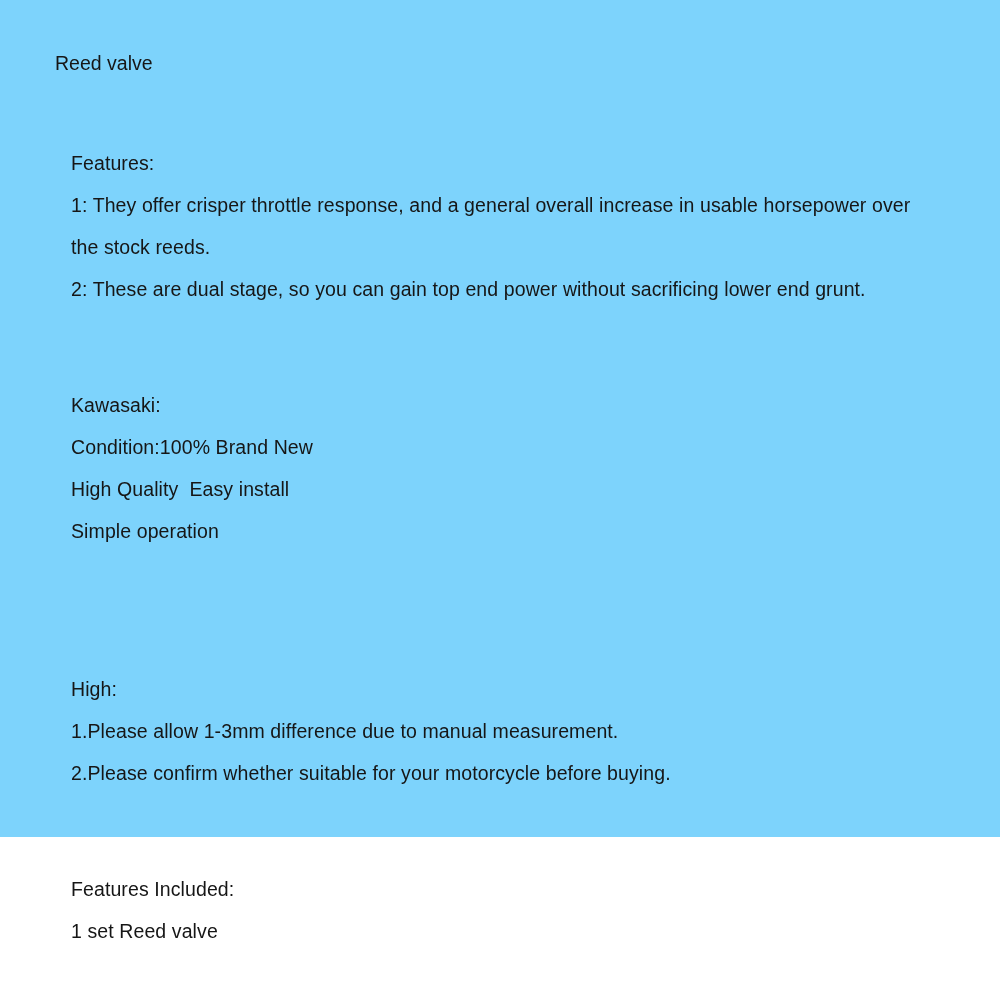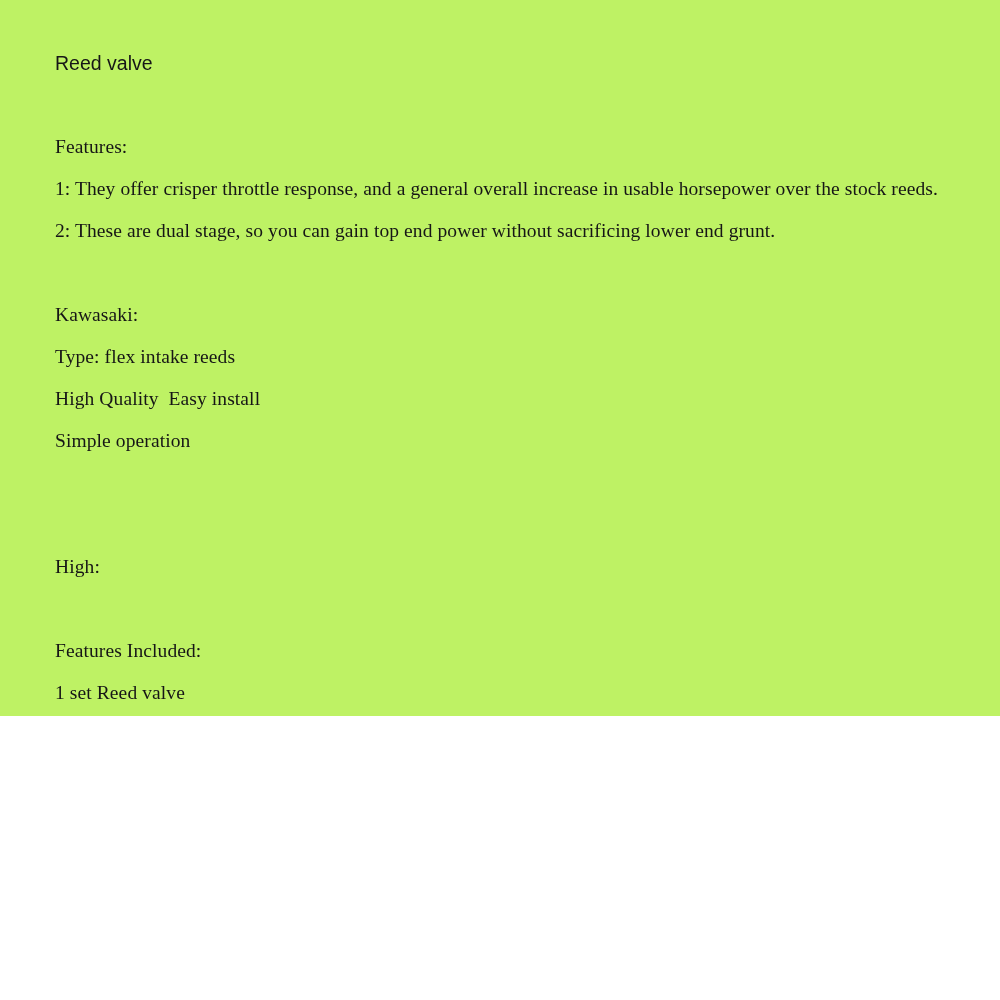--- a/index.html
+++ b/index.html
@@ -9,44 +9,43 @@
   }
   body {
     width: 1000px;
     height: 1000px;
     font-family: "Liberation Sans", sans-serif;
     color: #000000;
     overflow: hidden;
   }
   .page {
     width: 1000px;
-    height: 716px;
+    height: 837px;
     box-sizing: border-box;
     padding: 42px 55px 0 55px;
-    background: #bef264;
+    background: #7dd3fc;
   }
   .line {
     font-size: 19.5px;
     line-height: 42px;
     color: #161616;
     white-space: pre-wrap;
     letter-spacing: 0.1px;
   }
   .title {
     font-size: 19.5px;
     line-height: 42px;
     color: #161616;
   }
   .spacer {
     height: 42px;
   }
   .block {
-    margin: 0;
+    margin: 16px;
     padding: 0;
-    font-family: Liberation Serif, serif;
   }
   .wrap {
     max-width: 900px;
   }
 </style>
 </head>
 <body>
 
 <div class="page">
 
@@ -57,32 +56,34 @@
   <div class="block">
     <div class="line">Features:</div>
     <div class="line wrap">1: They offer crisper throttle response, and a general overall increase in usable horsepower over the stock reeds.</div>
     <div class="line wrap">2: These are dual stage, so you can gain top end power without sacrificing lower end grunt.</div>
   </div>
 
   <div class="spacer"></div>
 
   <div class="block">
     <div class="line">Kawasaki:</div>
-    <div class="line">Type: flex intake reeds</div>
+    <div class="line">Condition:100% Brand New</div>
     <div class="line">High Quality  Easy install</div>
     <div class="line">Simple operation</div>
   </div>
 
   <div class="spacer"></div>
 
 
   <div class="spacer"></div>
 
   <div class="block">
     <div class="line">High:</div>
+    <div class="line">1.Please allow 1-3mm difference due to manual measurement.</div>
+    <div class="line">2.Please confirm whether suitable for your motorcycle before buying.</div>
   </div>
 
   <div class="spacer"></div>
 
   <div class="block">
     <div class="line">Features Included:</div>
     <div class="line">1 set Reed valve</div>
   </div>
 
 </div>

